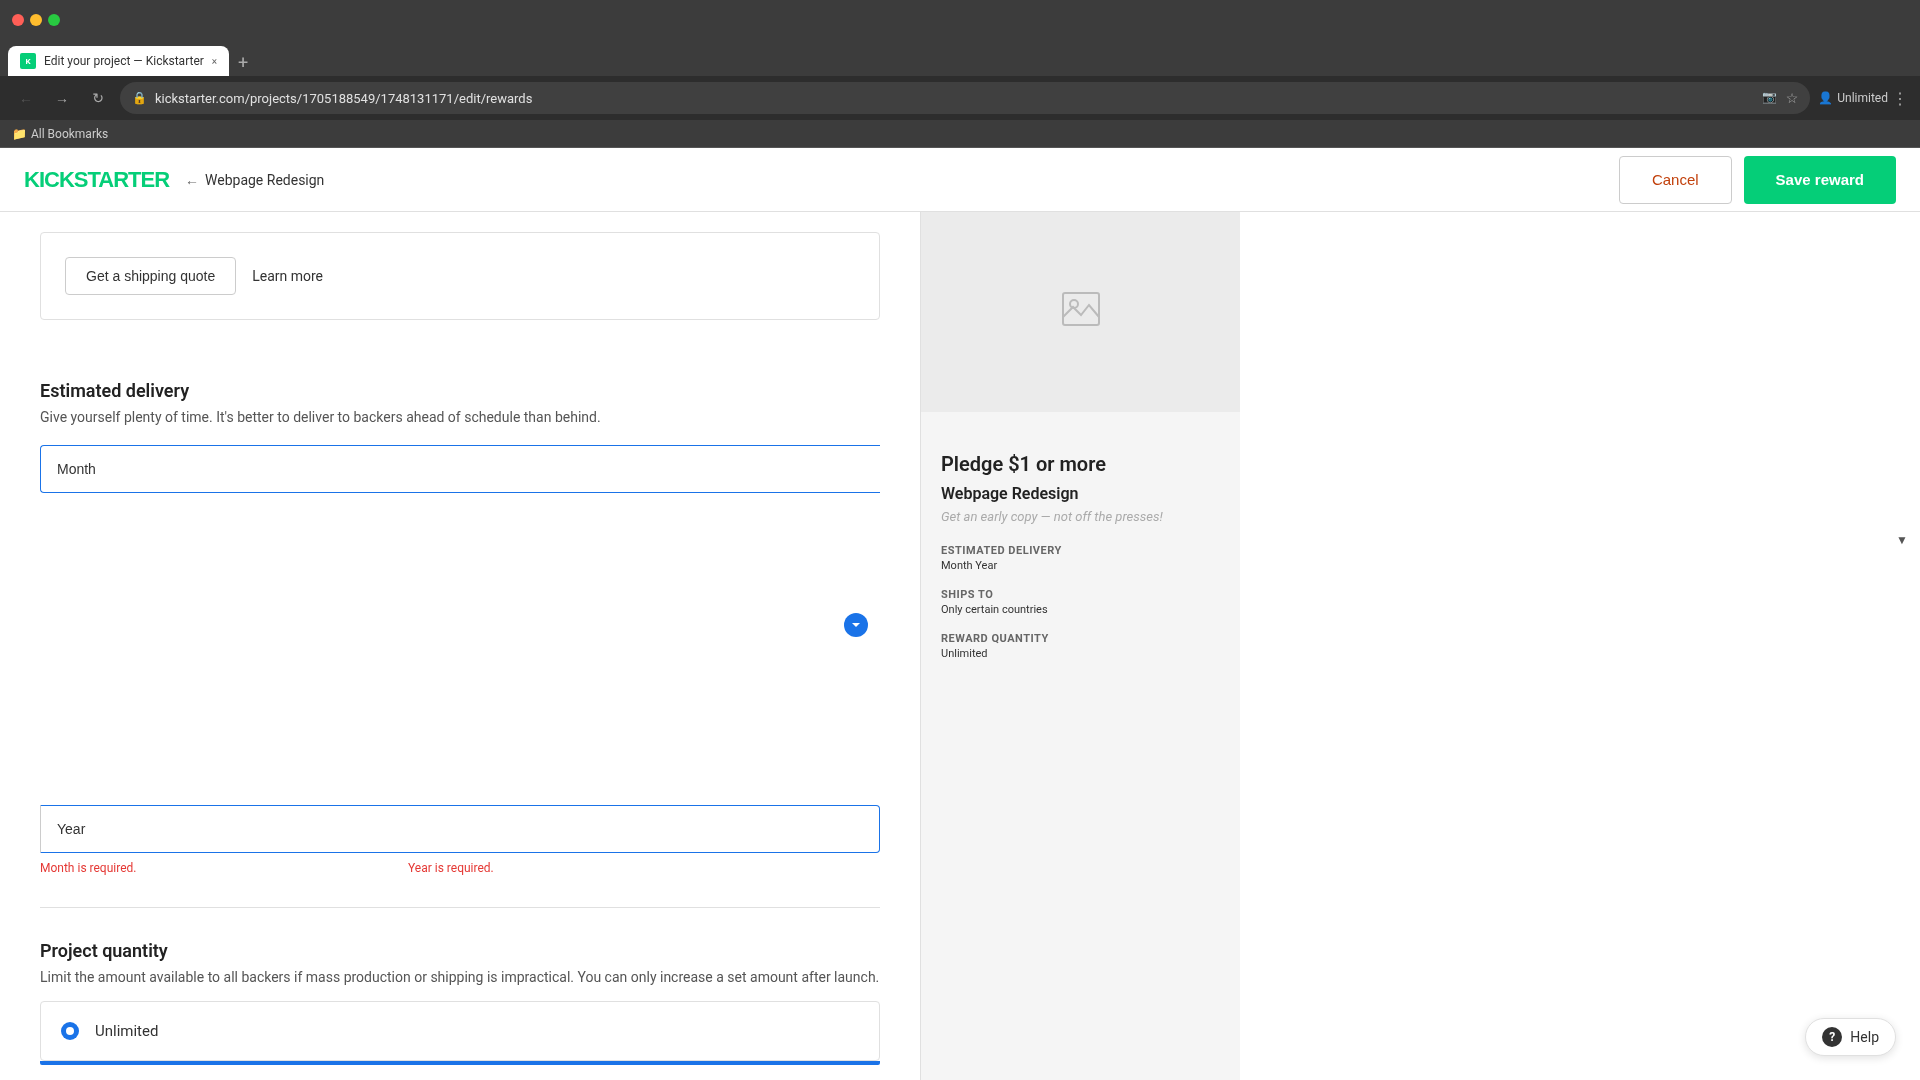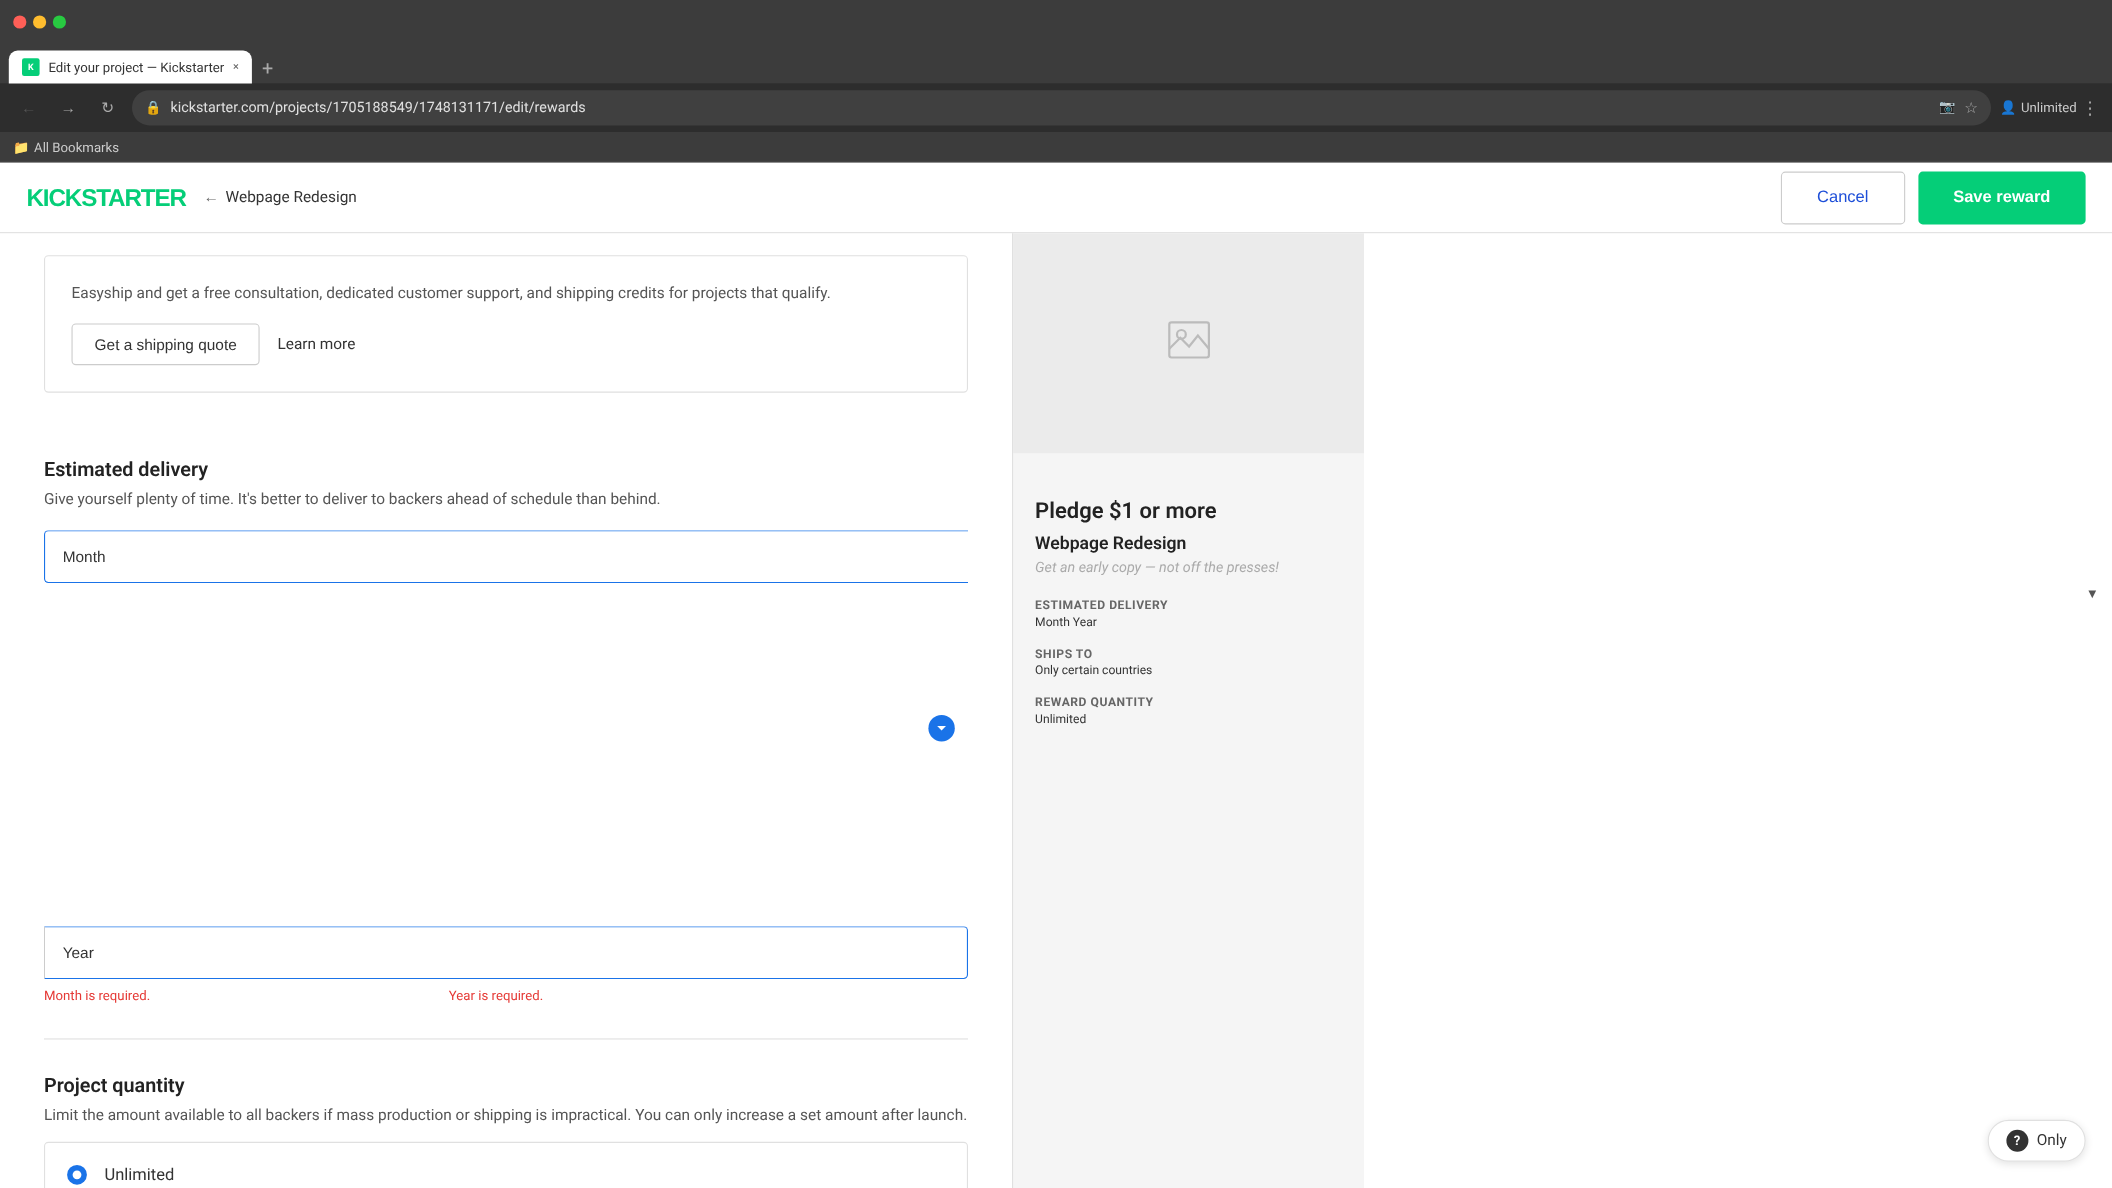--- a/index.html
+++ b/index.html
@@ -29,21 +29,21 @@
     .bookmarks-bar span { color: #ccc; font-size: 12px; display: flex; align-items: center; gap: 4px; }
 
     
     .app { background: #fff; min-height: calc(1080px - 148px); }
     .app-header { background: #fff; border-bottom: 1px solid #e0e0e0; height: 64px; display: flex; align-items: center; padding: 0 24px; justify-content: space-between; }
     .header-left { display: flex; align-items: center; gap: 16px; }
     .kickstarter-logo { font-size: 22px; font-weight: 700; color: #05ce78; letter-spacing: -1px; font-family: Arial Black, sans-serif; }
     .back-link { display: flex; align-items: center; gap: 6px; color: #333; font-size: 14px; text-decoration: none; }
     .back-arrow { color: #666; }
     .header-right { display: flex; align-items: center; gap: 12px; }
-    .cancel-btn { background: #fff; border: 1px solid #ccc; color: #1d4ed8; padding: 10px 32px; border-radius: 4px; font-size: 15px; cursor: pointer; height: 48px; }
+    .cancel-btn { background: #fff; border: 1px solid #ccc; color: #c2410c; padding: 10px 32px; border-radius: 4px; font-size: 15px; cursor: pointer; height: 48px; }
     .save-btn { background: #05ce78; border: none; color: #fff; padding: 10px 32px; border-radius: 4px; font-size: 15px; cursor: pointer; height: 48px; font-weight: 600; }
 
     
     .main-layout { display: flex; }
     .main-content { flex: 1; max-width: 920px; padding: 0 40px; }
     .sidebar { width: 320px; background: #f5f5f5; border-left: 1px solid #e0e0e0; min-height: 100%; }
 
     
     .shipping-section { background: #fff; border: 1px solid #e0e0e0; border-radius: 4px; padding: 24px; margin: 20px 0; }
     .shipping-section p { color: #555; font-size: 14px; line-height: 1.5; margin-bottom: 16px; }
@@ -159,21 +159,20 @@
       <button class="cancel-btn">Cancel</button>
       <button class="save-btn">Save reward</button>
     </div>
   </div>
 
   <div class="main-layout">
 
     <div class="main-content">
 
       <div class="shipping-section">
-        <p>Easyship and get a free consultation, dedicated customer support, and shipping credits for projects that qualify.</p>
         <div class="shipping-actions">
           <button class="shipping-quote-btn">Get a shipping quote</button>
           <a class="learn-more-link">Learn more</a>
         </div>
       </div>
 
       <div style="height: 40px;"></div>
 
       <div>
         <div class="section-title">Estimated delivery</div>
@@ -268,14 +267,14 @@
           <div class="meta-label">REWARD QUANTITY</div>
           <div class="meta-value">Unlimited</div>
         </div>
       </div>
     </div>
   </div>
 </div>
 
 <div class="help-btn">
   <div class="help-icon">?</div>
-  <span>Only</span>
+  <span>Help</span>
 </div>
 
 </body></html>

